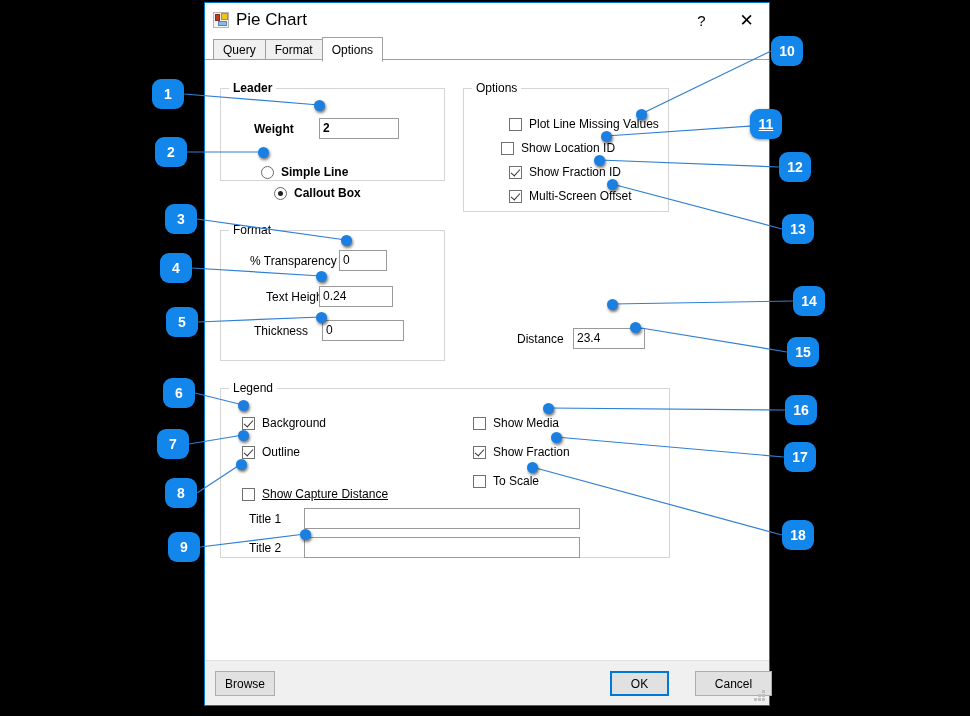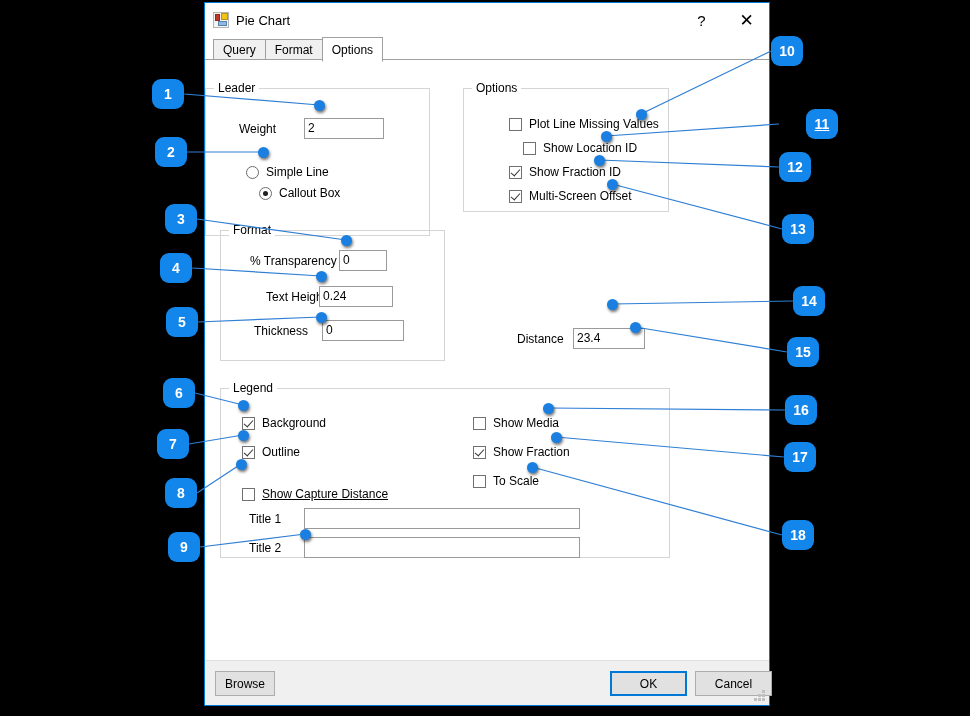--- a/index.html
+++ b/index.html
@@ -29,21 +29,21 @@
   }
   .title-icon {
     width:16px; height:16px; margin-left:8px; margin-right:7px;
     position:relative; flex:0 0 auto;
     background:#f4f4f4; border:1px solid #b5b5b5;
   }
   .title-icon .sq-red { position:absolute; left:1px; top:1px; width:5px; height:7px; background:#c0392b; border:1px solid #8c2a20;}
   .title-icon .sq-yellow { position:absolute; left:7px; top:0px; width:7px; height:7px; background:#f0c419; border:1px solid #b59412;}
   .title-icon .sq-blue { position:absolute; left:4px; top:8px; width:9px; height:5px; background:#8fb8e0; border:1px solid #5a84ad;}
   .title-text {
-    font-size:13px; color:#000; flex:1 1 auto;
+    font-size:17px; color:#000; flex:1 1 auto;
   }
   .title-btn {
     width:45px; height:34px; display:flex; align-items:center; justify-content:center;
     font-size:15px; color:#000; cursor:default;
   }
   .title-btn.close { font-size:17px; }
 
   
   .tabstrip {
     height:23px; position:relative; flex:0 0 auto;
@@ -176,21 +176,21 @@
   </div>
 
   <div class="tabstrip">
     <div class="tab">Query</div>
     <div class="tab">Format</div>
     <div class="tab active">Options</div>
   </div>
 
   <div class="tabpage">
 
-    <div class="groupbox" style="left:0; top:28px; width:225px; height:148px;">
+    <div class="groupbox" style="left:15px; top:28px; width:225px; height:93px;font-weight:bold;">
       <span class="gb-title">Leader</span>
       <span class="lbl" style="left:33px; top:33px;">Weight</span>
       <div class="txt" style="left:98px; top:29px; width:80px;">2</div>
       <div class="rad" style="left:40px; top:76px;">
         <span class="circ"></span>
         <span class="rl">Simple Line</span>
       </div>
       <div class="rad" style="left:53px; top:97px;">
         <span class="circ sel"></span>
         <span class="rl">Callout Box</span>
@@ -206,21 +206,21 @@
       <span class="lbl" style="left:33px; top:93px;">Thickness</span>
       <div class="txt" style="left:101px; top:89px; width:82px;">0</div>
     </div>
 
     <div class="groupbox" style="left:258px; top:28px; width:206px; height:124px;">
       <span class="gb-title">Options</span>
       <div class="chk" style="left:45px; top:28px;">
         <span class="box"></span>
         <span class="cl">Plot Line Missing Values</span>
       </div>
-      <div class="chk" style="left:59px; top:52px;">
+      <div class="chk" style="left:37px; top:52px;">
         <span class="box"></span>
         <span class="cl">Show Location ID</span>
       </div>
       <div class="chk" style="left:45px; top:76px;">
         <span class="box checked"></span>
         <span class="cl">Show Fraction ID</span>
       </div>
       <div class="chk" style="left:45px; top:100px;">
         <span class="box checked"></span>
         <span class="cl">Multi-Screen Offset</span>
@@ -262,21 +262,21 @@
       <span class="lbl" style="left:28px; top:123px;">Title 1</span>
       <div class="txt" style="left:83px; top:119px; width:276px;"></div>
       <span class="lbl" style="left:28px; top:152px;">Title 2</span>
       <div class="txt" style="left:83px; top:148px; width:276px;"></div>
     </div>
 
   </div>
 
   <div class="footer">
     <div class="btn" style="left:10px; top:10px; width:60px;">Browse</div>
-    <div class="btn primary" style="left:405px; top:10px; width:77px;">OK</div>
+    <div class="btn primary" style="left:405px; top:10px; width:59px;">OK</div>
     <div class="btn" style="left:490px; top:10px; width:77px;">Cancel</div>
     <span class="grip">
       <i style="left:8px; top:0px;"></i>
         <i style="left:4px; top:4px;"></i>
         <i style="left:8px; top:4px;"></i>
       <i style="left:0px; top:8px;"></i>
         <i style="left:4px; top:8px;"></i>
         <i style="left:8px; top:8px;"></i>
     </span>
   </div>
@@ -317,21 +317,21 @@
     <div class="badge" style="left: 163px; top: 378px;">6</div>
     <div class="dot" style="left: 238px; top: 430px;"></div>
     <div class="badge" style="left: 157px; top: 429px;">7</div>
     <div class="dot" style="left: 236px; top: 459px;"></div>
     <div class="badge" style="left: 165px; top: 478px;">8</div>
     <div class="dot" style="left: 300px; top: 529px;"></div>
     <div class="badge" style="left: 168px; top: 532px;">9</div>
     <div class="dot" style="left: 636px; top: 109px;"></div>
     <div class="badge" style="left: 771px; top: 36px;">10</div>
     <div class="dot" style="left: 601px; top: 131px;"></div>
-    <div class="badge" style="left: 806px; top: 109px; text-decoration: underline;">11</div>
+    <div class="badge" style="left: 750px; top: 109px; text-decoration: underline;">11</div>
     <div class="dot" style="left: 594px; top: 155px;"></div>
     <div class="badge" style="left: 779px; top: 152px;">12</div>
     <div class="dot" style="left: 607px; top: 179px;"></div>
     <div class="badge" style="left: 782px; top: 214px;">13</div>
     <div class="dot" style="left: 607px; top: 299px;"></div>
     <div class="badge" style="left: 793px; top: 286px;">14</div>
     <div class="dot" style="left: 630px; top: 322px;"></div>
     <div class="badge" style="left: 787px; top: 337px;">15</div>
     <div class="dot" style="left: 543px; top: 403px;"></div>
     <div class="badge" style="left: 785px; top: 395px;">16</div>

